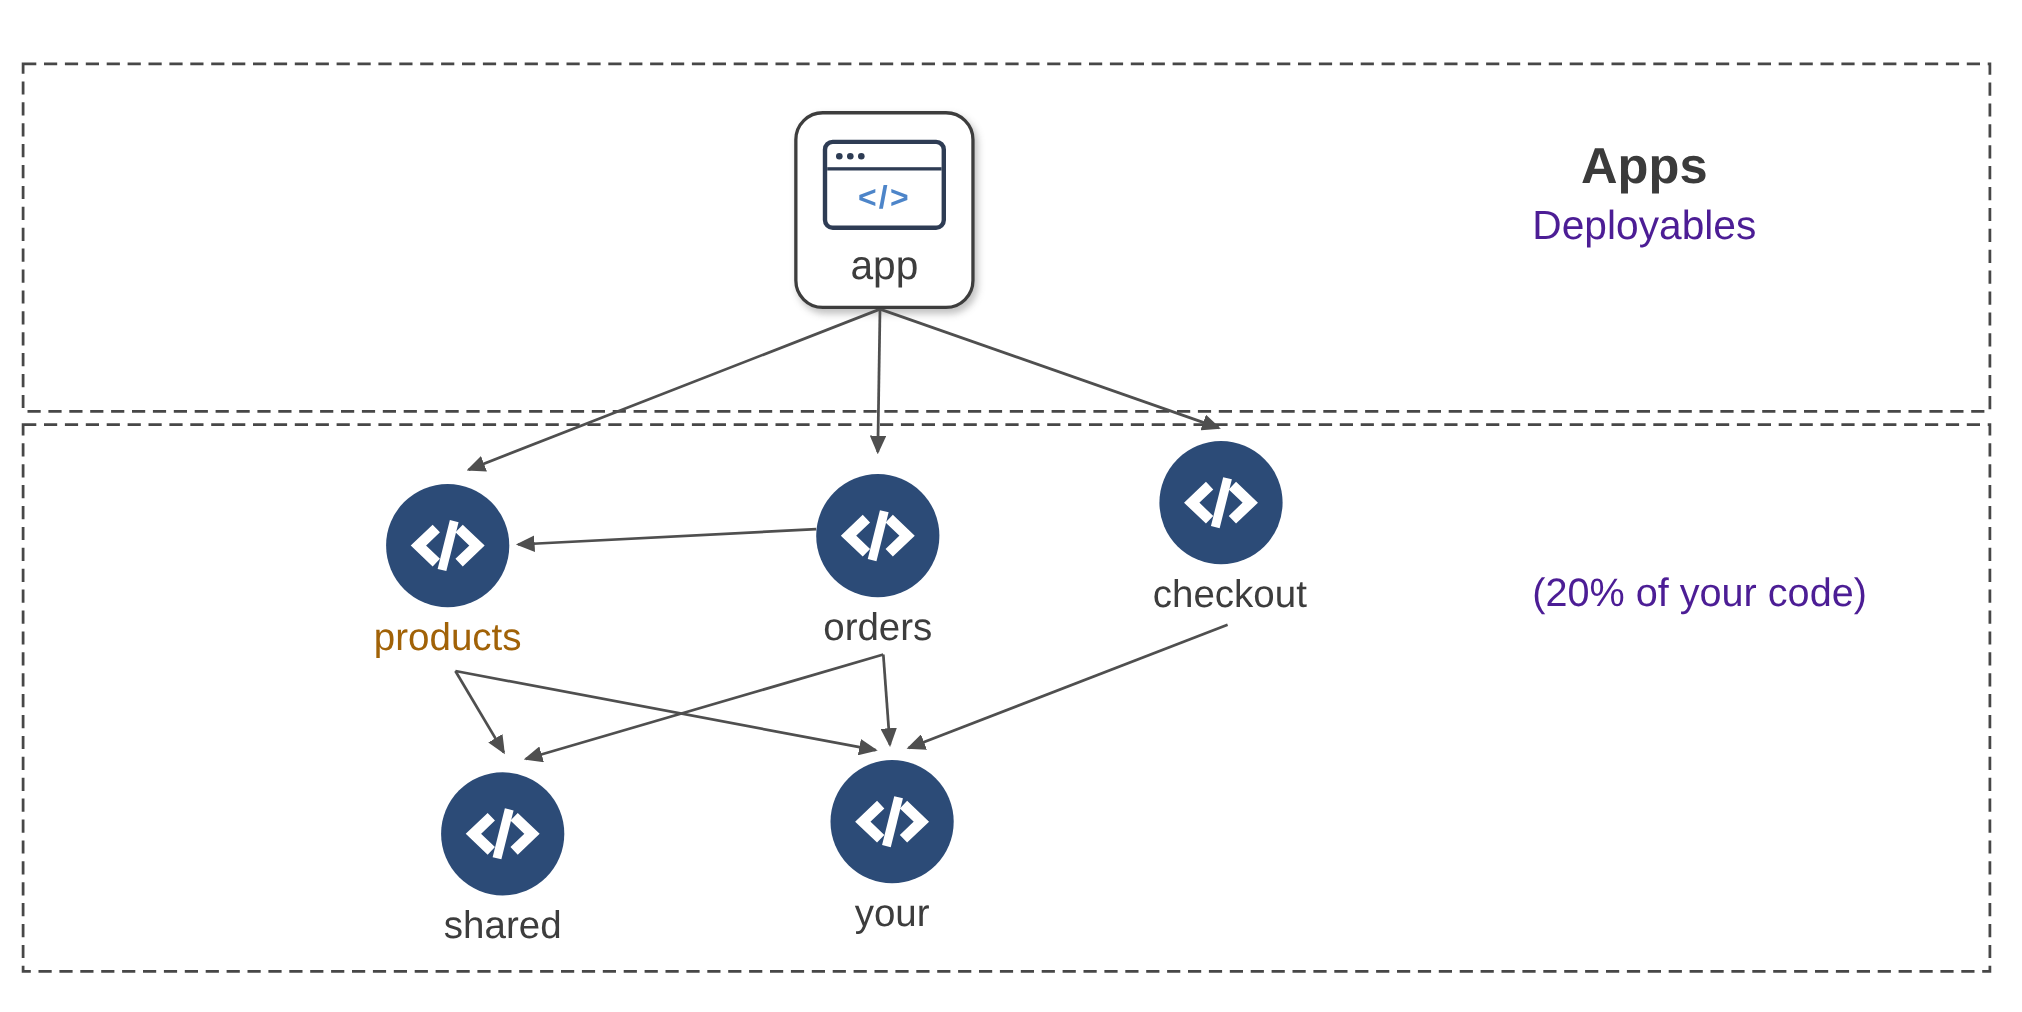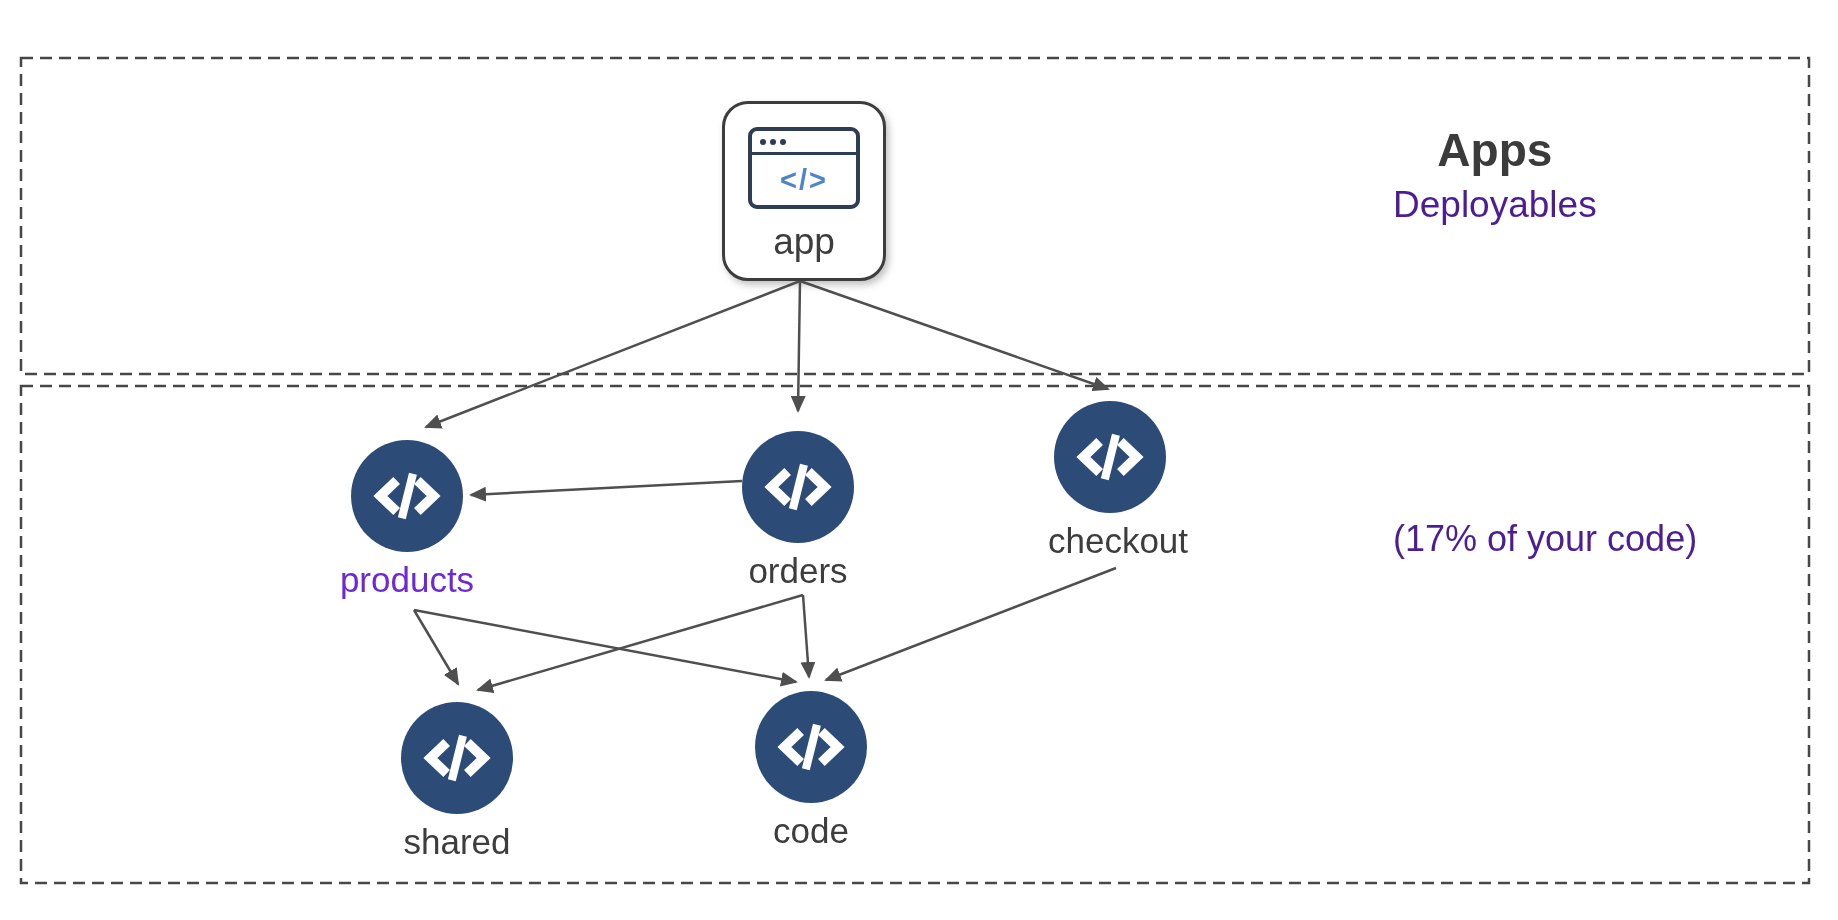--- a/index.html
+++ b/index.html
@@ -147,21 +147,21 @@
       <line x1="803" y1="595" x2="809" y2="677" stroke="#4f4f4f" stroke-width="2.5" marker-end="url(#arrowhead)"></line>
       <line x1="1116" y1="568" x2="826" y2="680" stroke="#4f4f4f" stroke-width="2.5" marker-end="url(#arrowhead)"></line>
     </svg>
 
   <div class="section-label" style="left:1393px; top:123px;">
     <div class="title">Apps</div>
     <div class="subtitle">Deployables</div>
   </div>
 
   <div class="section-label" style="left:1393px; top:512px;">
-    <div class="subtitle" style="font-size:36px;">(17% of your code)</div>
+    <div class="subtitle" style="font-size:36px;">(20% of your code)</div>
   </div>
 
   <div class="app-node">
     <div class="browser-icon">
       <div class="browser-bar">
         <div class="browser-dot"></div>
         <div class="browser-dot"></div>
         <div class="browser-dot"></div>
       </div>
       <div class="browser-code">&lt;/&gt;</div>
@@ -171,21 +171,21 @@
 
   <div id="lib-nodes-root">
       <div class="lib-node" style="left: 327px; top: 440px;">
         <div class="lib-circle" style="background: rgb(44, 75, 119);">
           <svg width="74" height="74" viewBox="0 0 100 100">
             <polyline points="36,29 14,50 36,71" fill="none" stroke="#ffffff" stroke-width="13"></polyline>
             <polyline points="64,29 86,50 64,71" fill="none" stroke="#ffffff" stroke-width="13"></polyline>
             <line x1="58" y1="20" x2="43" y2="80" stroke="#ffffff" stroke-width="11"></line>
           </svg>
         </div>
-        <div class="lib-label" style="color: #6d28d9;">products</div>
+        <div class="lib-label" style="color: #a16207;">products</div>
       </div>
       <div class="lib-node" style="left: 718px; top: 431px;">
         <div class="lib-circle" style="background: rgb(44, 75, 119);">
           <svg width="74" height="74" viewBox="0 0 100 100">
             <polyline points="36,29 14,50 36,71" fill="none" stroke="#ffffff" stroke-width="13"></polyline>
             <polyline points="64,29 86,50 64,71" fill="none" stroke="#ffffff" stroke-width="13"></polyline>
             <line x1="58" y1="20" x2="43" y2="80" stroke="#ffffff" stroke-width="11"></line>
           </svg>
         </div>
         <div class="lib-label" style="color: rgb(61, 61, 61);">orders</div>
@@ -211,17 +211,17 @@
         <div class="lib-label" style="color: rgb(61, 61, 61);">shared</div>
       </div>
       <div class="lib-node" style="left: 731px; top: 691px;">
         <div class="lib-circle" style="background: rgb(44, 75, 119);">
           <svg width="74" height="74" viewBox="0 0 100 100">
             <polyline points="36,29 14,50 36,71" fill="none" stroke="#ffffff" stroke-width="13"></polyline>
             <polyline points="64,29 86,50 64,71" fill="none" stroke="#ffffff" stroke-width="13"></polyline>
             <line x1="58" y1="20" x2="43" y2="80" stroke="#ffffff" stroke-width="11"></line>
           </svg>
         </div>
-        <div class="lib-label" style="color: rgb(61, 61, 61);">code</div>
+        <div class="lib-label" style="color: rgb(61, 61, 61);">your</div>
       </div>
     </div>
 
 </div>
 
 </body></html>

